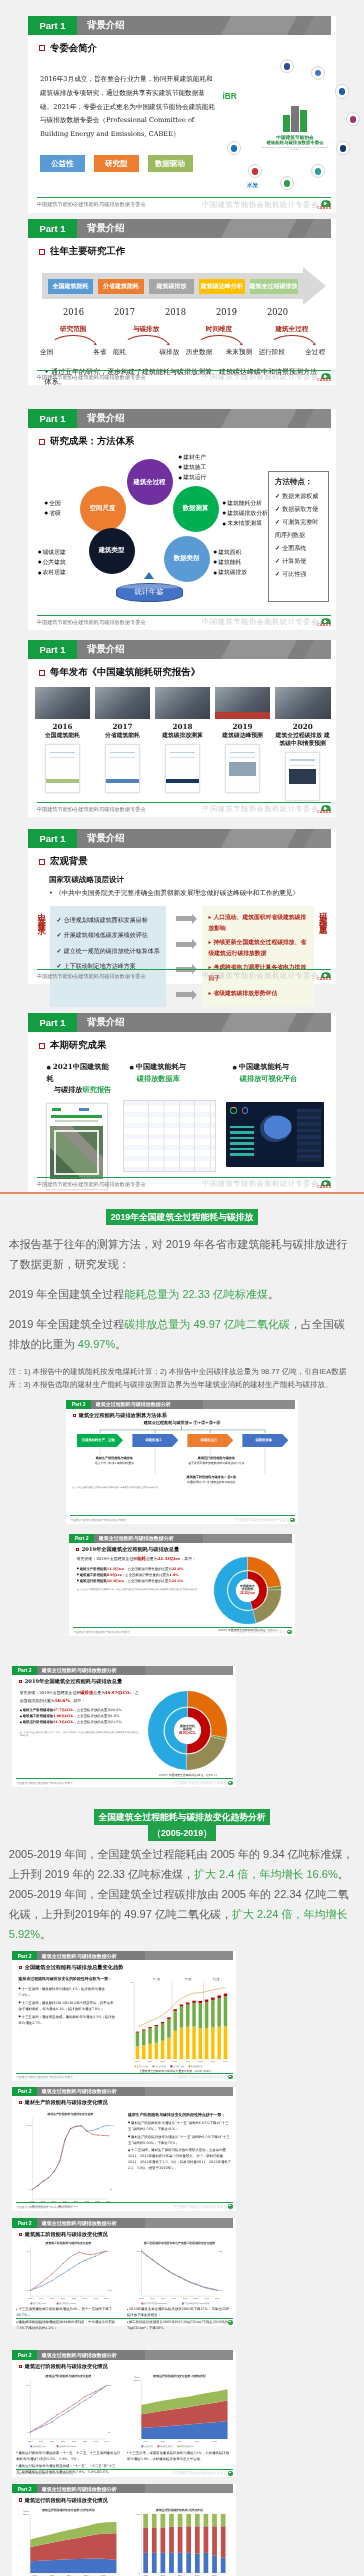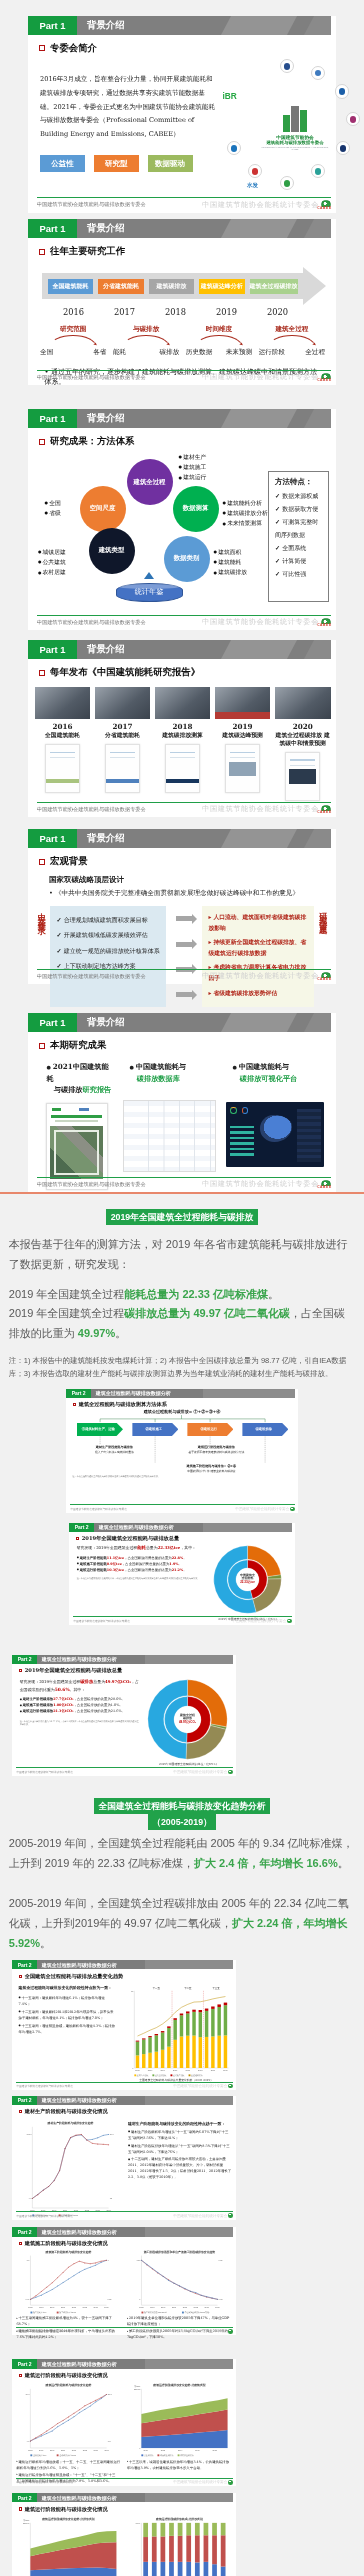--- a/index.html
+++ b/index.html
@@ -129,21 +129,21 @@
 .img-dash .bars{position:absolute;left:4.4px;top:24px;width:24px;height:30px;background:repeating-linear-gradient(180deg,#2fb3a0 0 2.2px,transparent 2.2px 5.5px)}
 .img-dash .rt{position:absolute;right:3.3px;top:6.6px;width:24px;bottom:4.4px;background:repeating-linear-gradient(180deg,#1d2f52 0 3.3px,#16253f 3.3px 6.6px)}
 
 .sec2{display:flex;align-items:stretch;margin:47px 0 0 0;height:21px}
 .sec2-num{background:#21a24a;color:#fff;font-weight:700;font-size:9.4px;width:25.4px;display:flex;align-items:center;justify-content:center}
 .sec2-title{flex:1;background:#fdeee8;color:#26a34c;font-size:9.7px;display:flex;align-items:center;padding-left:8.8px}
 .sec2-line{height:2.2px;background:#e8876b}
 .ghead{display:table;margin:14.4px auto 0;background:#21a24a;color:#fff;font-weight:700;font-size:8.8px;padding:1.1px 4.4px;line-height:1.6;text-align:center}
 .ghead2{display:table;margin:0 auto;background:#21a24a;color:#fff;font-weight:700;font-size:8.8px;padding:1.1px 4.4px;line-height:1.6}
 .art{margin:10px 8.8px 0 8.8px;font-size:11px;color:#595959;line-height:1.8}
-.gb{color:#3aa54c;font-weight:700}
+.gb{color:#3aa54c;font-weight:400}
 
 .ssl{background:#fff;position:relative;font-family:"DejaVu Serif",serif}
 .ph2{display:flex;height:9.4px;margin:3.9px 3.3px 0 0}
 .pp2{background:#149c40;color:#fff;font-weight:700;font-size:5px;width:25.4px;display:flex;align-items:center;justify-content:center;flex:none;font-family:"Liberation Sans",sans-serif}
 .pt2{flex:1;background:linear-gradient(90deg,#7d7d7d 0 55%,#8c8c8c 55%);color:#fff;font-weight:700;font-size:5px;display:flex;align-items:center;padding-left:4.4px;font-family:"Liberation Sans",sans-serif}
 .hrow2{display:flex;align-items:center;gap:2.8px;margin:3.3px 0 0 6.6px}
 .sq2{width:3.3px;height:3.3px;border:1.1px solid #b01111;flex:none}
 .h22{font-weight:700;font-size:5.2px;color:#111}
 .sfoot2{position:absolute;left:4.4px;right:3.3px;bottom:1.7px;border-top:0.6px solid #22a14b;padding-top:1.1px;display:flex;justify-content:space-between;align-items:center;font-size:2.7px;color:#8a8a8a;font-family:"Liberation Sans",sans-serif}
 .wmk2{font-size:3.6px;color:#d2d2d2;display:flex;gap:1.1px;align-items:center}
@@ -557,21 +557,21 @@
           </span>
         </span>
       </div>
 </div>
 
 <div class="sec2-line"></div>
 
 <div class="ghead">2019年全国建筑全过程能耗与碳排放</div>
 <p class="art"><span>本报告基于往年的测算方法，对 2019 年各省市建筑能耗与碳排放进行了数据更新，研究发现：</span></p>
 <p class="art"><span>2019 年全国建筑全过程</span><span class="gb">能耗总量为 22.33 亿吨标准煤</span><span>。</span></p>
-<p class="art" style="margin-top:0"><span>2019 年全国建筑全过程</span><span class="gb">碳排放总量为 49.97 亿吨二氧化碳</span><span>，占全国碳排放的比重为 </span><span class="gb">49.97%</span><span>。</span></p>
+<p class="art" style="margin-top:11px"><span>2019 年全国建筑全过程</span><span class="gb">碳排放总量为 49.97 亿吨二氧化碳</span><span>，占全国碳排放的比重为 </span><span class="gb">49.97%</span><span>。</span></p>
 <p class="art" style="font-size:7.5px"><span>注：1) 本报告中的建筑能耗按发电煤耗计算；2) 本报告中全国碳排放总量为 98.77 亿吨，引自IEA数据库；3) 本报告选取的建材生产能耗与碳排放测算边界为当年建筑业消耗的建材生产能耗与碳排放。</span></p>
 
 <div class="ssl" style="width:232px;height:124px;margin:7.7px auto 0">
   <div class="ph2">
         <div class="pp2">Part 2</div>
         <div class="pt2">建筑全过程能耗与碳排放数据分析</div>
       </div>
   <div class="hrow2">
         <span class="sq2"></span>
         <span class="h22">建筑全过程能耗与碳排放测算方法体系</span>
@@ -694,21 +694,21 @@
           <span class="globe2"></span>
         </span>
       </div>
 </div>
 
 <div style="margin-top:22px">
   <div class="ghead2">全国建筑全过程能耗与碳排放变化趋势分析</div>
   <div class="ghead2">（2005-2019）</div>
 </div>
 <p class="art" style="margin-top:4.4px"><span>2005-2019 年间，全国建筑全过程能耗由 2005 年的 9.34 亿吨标准煤，上升到 2019 年的 22.33 亿吨标准煤，</span><span class="gb">扩大 2.4 倍，年均增长 16.6%</span><span>。</span></p>
-<p class="art" style="margin-top:20px"><span>2005-2019 年间，全国建筑全过程碳排放由 2005 年的 22.34 亿吨二氧化碳，上升到2019年的 49.97 亿吨二氧化碳，</span><span class="gb">扩大 2.24 倍，年均增长 5.92%</span><span>。</span></p>
+<p class="art" style="margin-top:0"><span>2005-2019 年间，全国建筑全过程碳排放由 2005 年的 22.34 亿吨二氧化碳，上升到2019年的 49.97 亿吨二氧化碳，</span><span class="gb">扩大 2.24 倍，年均增长 5.92%</span><span>。</span></p>
 
 <div class="ssl" style="width:224px;height:130px;margin:6.6px 0 0 12px">
   <div class="ph2">
         <div class="pp2">Part 2</div>
         <div class="pt2">建筑全过程能耗与碳排放数据分析</div>
       </div>
   <div class="hrow2">
         <span class="sq2"></span>
         <span class="h22">全国建筑全过程能耗与碳排放总量变化趋势</span>
       </div>

